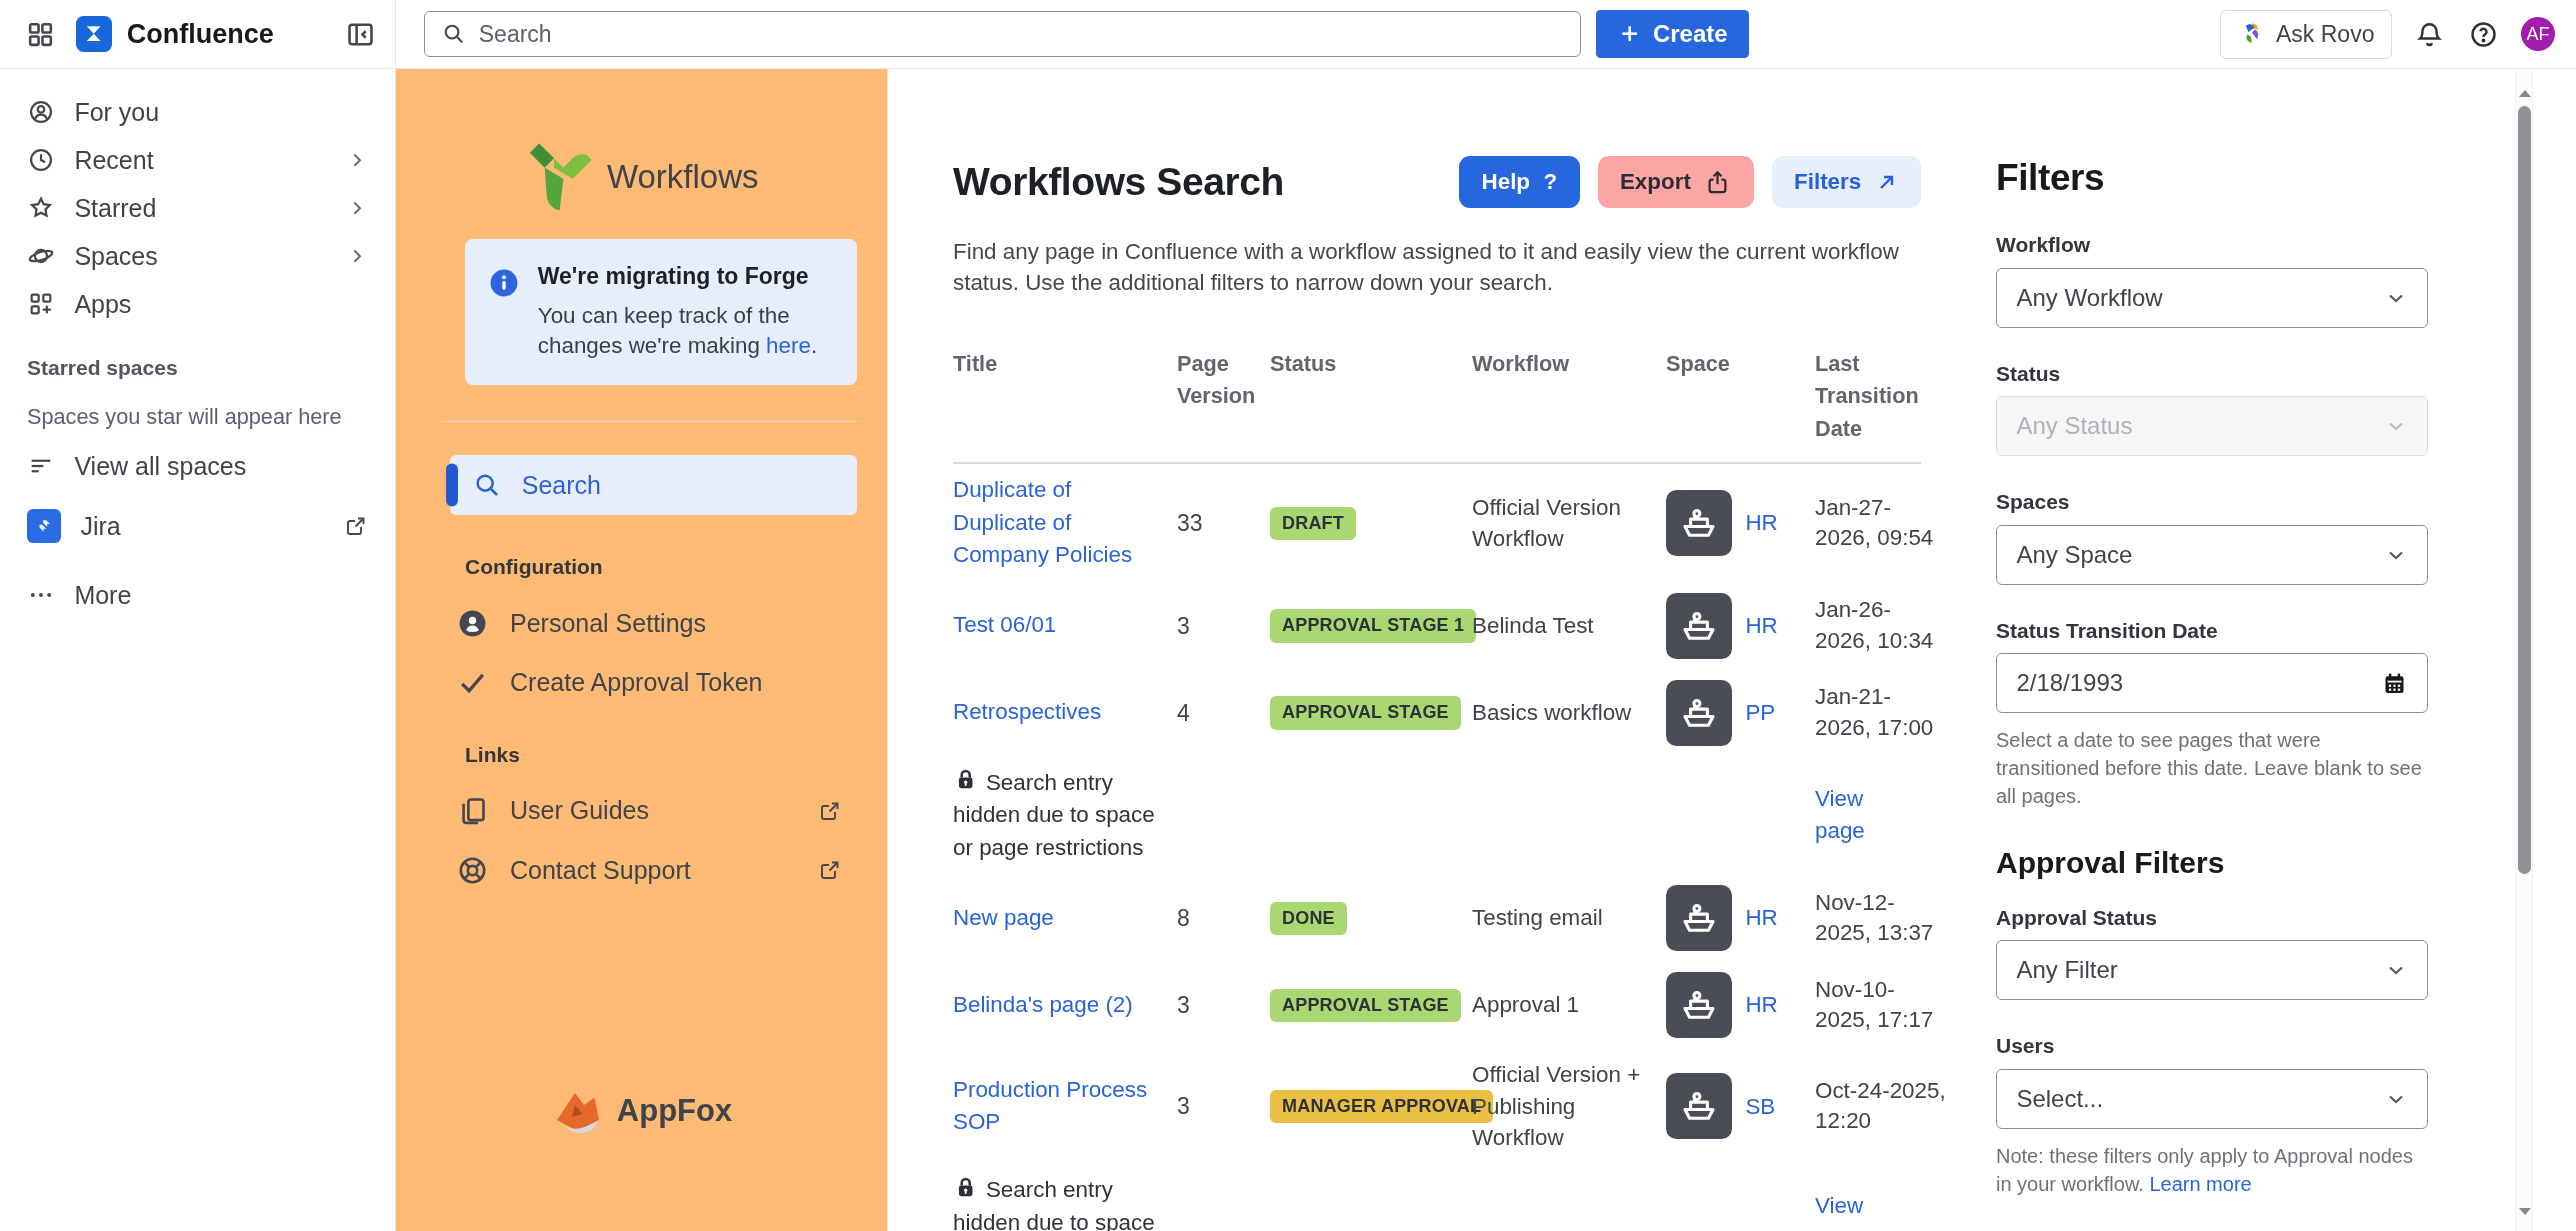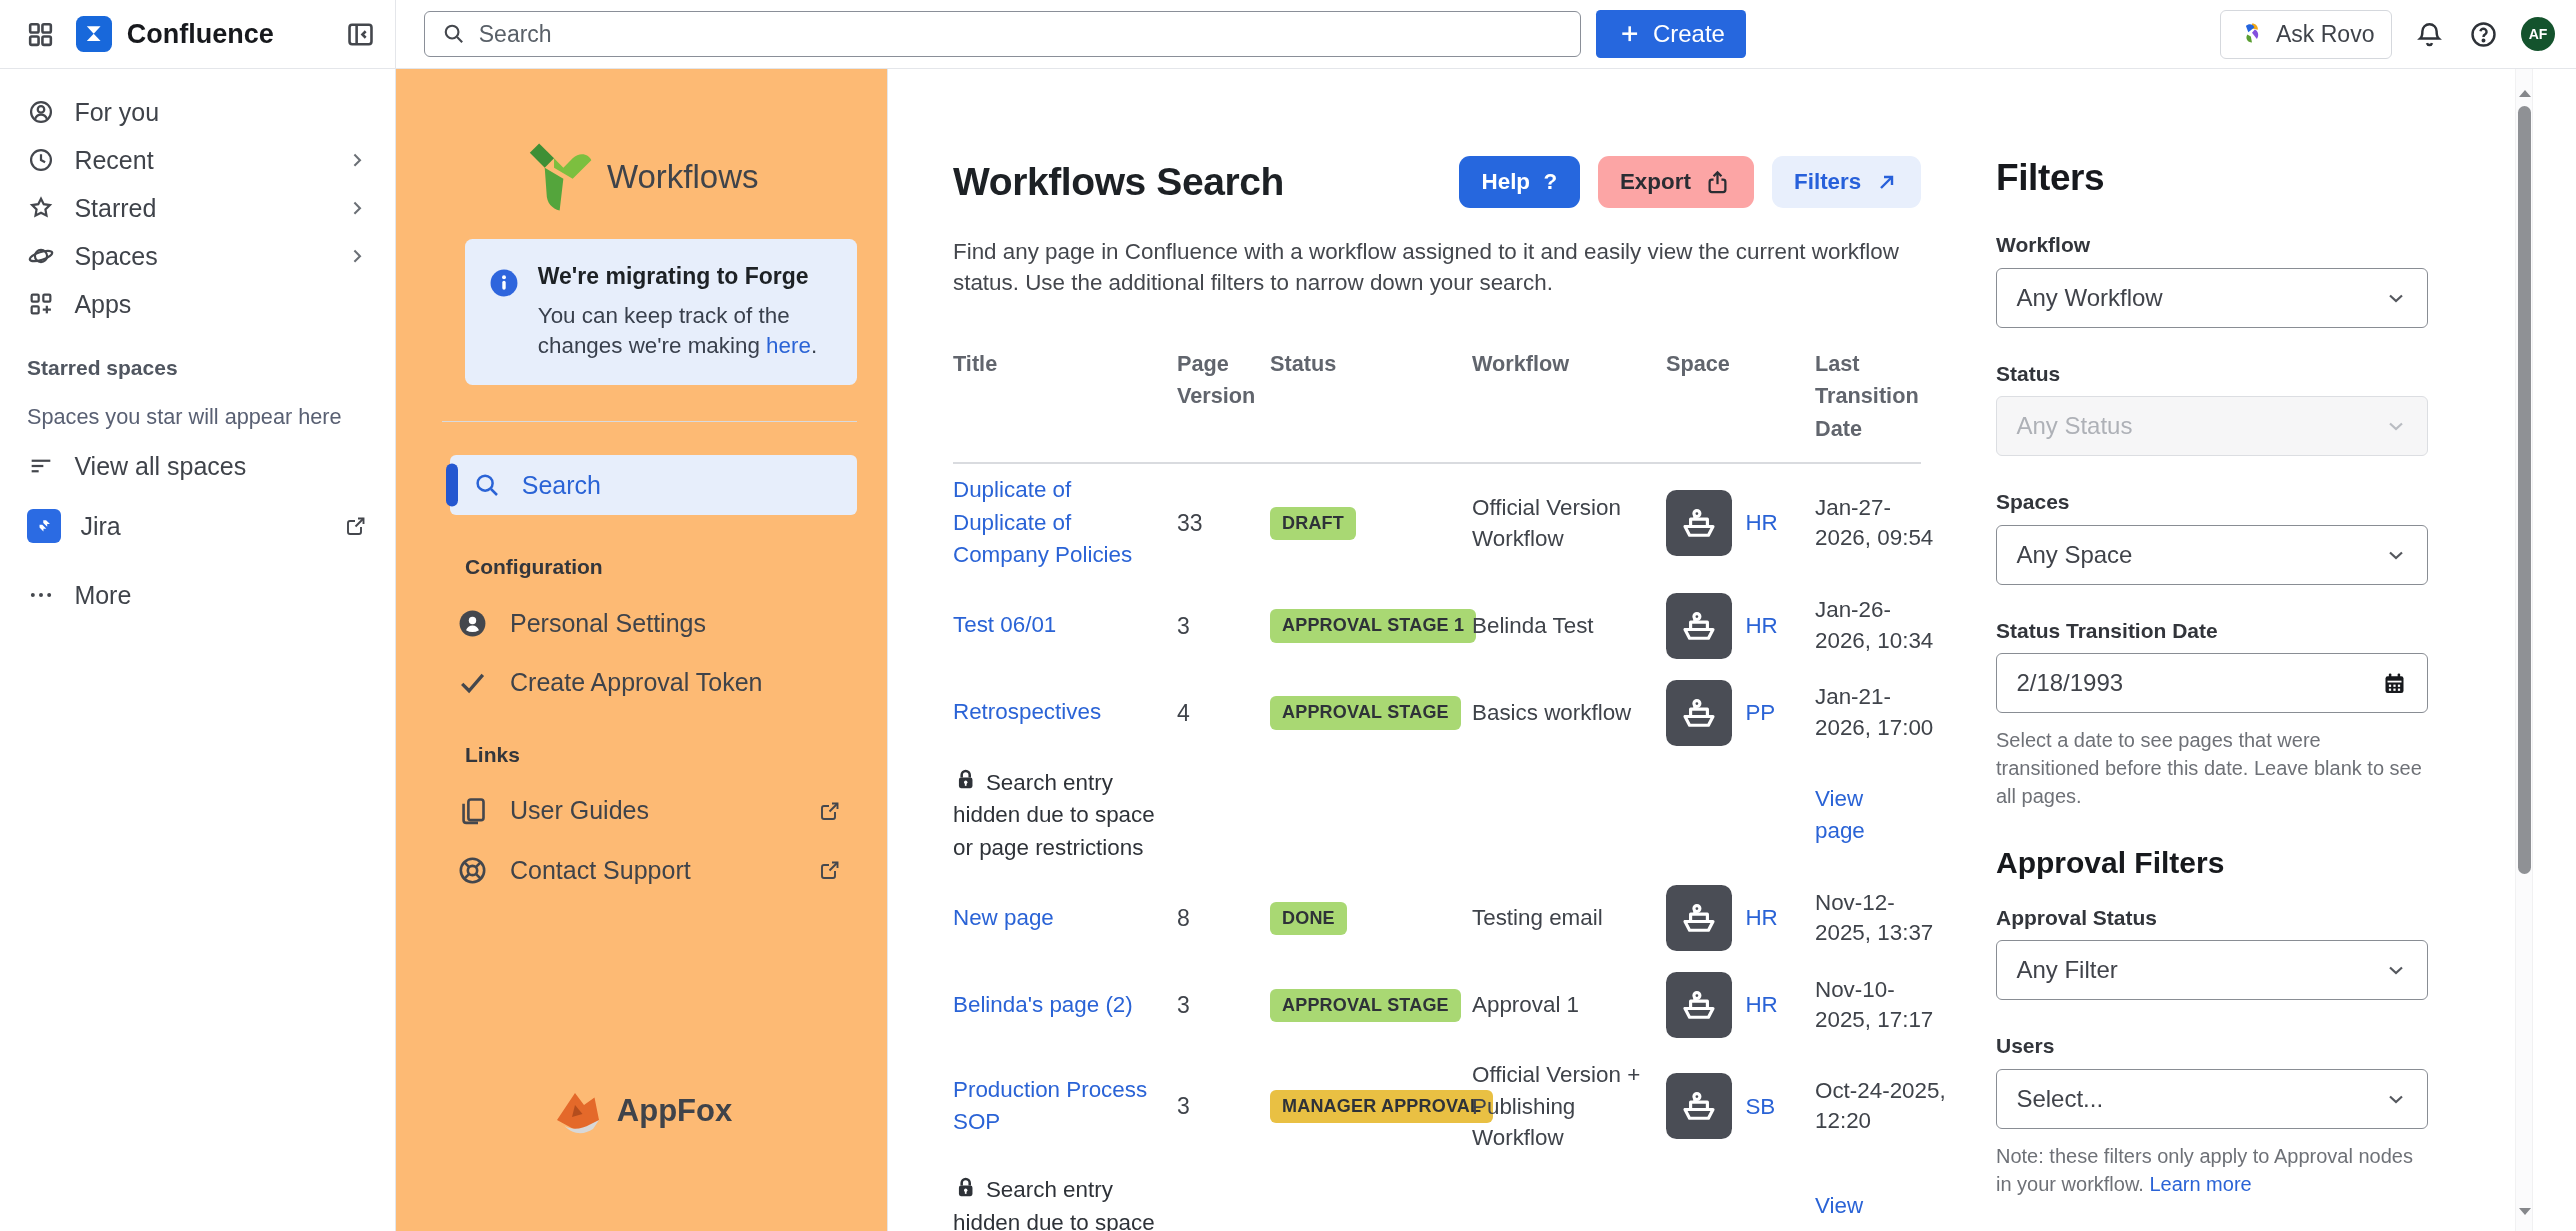--- a/index.html
+++ b/index.html
@@ -13,25 +13,25 @@
 
   
   .topbar { position:absolute; left:0; top:0; right:0; height:69px; border-bottom:1.5px solid #e4e6ea; display:flex; align-items:center; background:#fff; z-index:5; }
   .topbar-left { width:396px; height:100%; border-right:1.5px solid #e4e6ea; display:flex; align-items:center; padding:0 19.4px 0 25.4px; flex:none; }
   .appswitch { width:31px; height:31px; }
   .conf-logo { width:36px; height:36px; border-radius:7.5px; background:#1868db; margin-left:19.4px; display:flex; align-items:center; justify-content:center; flex:none; }
   .conf-name { margin-left:15px; font-size:27px; font-weight:700; color:#17191d; }
   .collapse-btn { margin-left:auto; width:31px; height:31px; cursor:pointer; }
   .topbar-search { margin-left:28px; width:1157px; height:46px; border:1.5px solid #8a8f98; border-radius:6px; display:flex; align-items:center; padding:0 16.4px; gap:12px; color:#596068; }
   .topbar-search .ph { font-size:23px; color:#596068; }
-  .create-btn { margin-left:15px; height:48px; padding:0 21px; border-radius:4.5px; background:#2667de; color:#fff; display:flex; align-items:center; gap:10.5px; font-size:24px; font-weight:400; cursor:pointer; }
+  .create-btn { margin-left:15px; height:48px; padding:0 21px; border-radius:4.5px; background:#2667de; color:#fff; display:flex; align-items:center; gap:10.5px; font-size:24px; font-weight:700; cursor:pointer; }
   .topbar-right { margin-left:auto; display:flex; align-items:center; gap:22.4px; padding-right:21px; }
   .rovo-btn { height:49px; border:1.5px solid #d5d8dd; border-radius:6px; display:flex; align-items:center; gap:10.5px; padding:0 16.4px; font-size:23px; color:#3f434a; cursor:pointer; }
   .iconbtn { width:31px; height:31px; cursor:pointer; }
-  .avatar { width:34px; height:34px; border-radius:50%; background:#14532d; color:#fff; font-size:14px; font-weight:700; display:flex; align-items:center; justify-content:center; cursor:pointer; }
+  .avatar { width:34px; height:34px; border-radius:50%; background:#a21caf; color:#fff; font-size:18px; font-weight:400; display:flex; align-items:center; justify-content:center; cursor:pointer; }
 
   
   .sidenav { position:absolute; left:0; top:69px; bottom:0; width:396px; border-right:1.5px solid #e4e6ea; padding-top:19.4px; background:#fff; }
   .nav-item { height:48px; display:flex; align-items:center; gap:19.4px; padding:0 27px; font-size:25px; color:#3f434a; cursor:pointer; }
   .nav-item .nicon { width:28px; height:28px; flex:none; }
   .nav-item .chev { margin-left:auto; width:22.4px; height:22.4px; }
   .nav-heading { padding:0 27px; margin-top:28px; font-size:21px; font-weight:700; color:#505660; }
   .nav-empty { padding:0 27px; margin-top:24px; font-size:21.7px; color:#596073; }
   .nav-item.spaced { margin-top:12px; }
   .tile { width:34px; height:34px; border-radius:6px; flex:none; display:flex; align-items:center; justify-content:center; }

